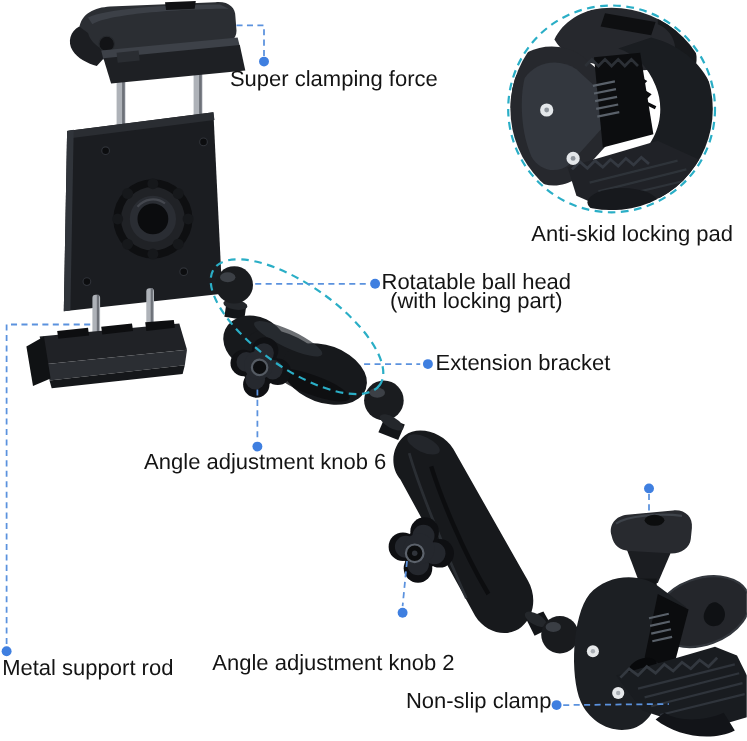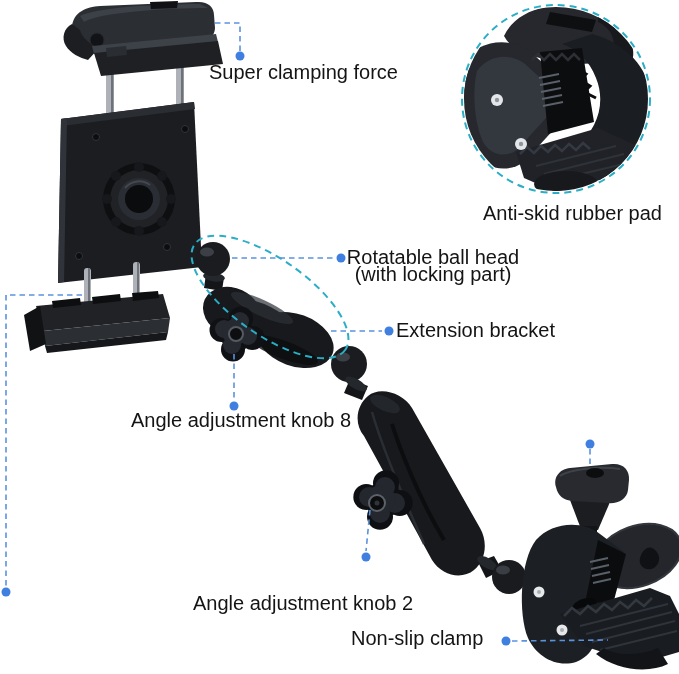--- a/index.html
+++ b/index.html
@@ -263,30 +263,31 @@
     <path class="leader" d="M 82,295 L 6,295 L 6,586"></path>
     <circle class="dot" cx="6" cy="592" r="4.5"></circle>
 
     <circle class="dot" cx="506" cy="641" r="4.5"></circle>
     <path class="leader" d="M 512,641 L 608,640"></path>
   </g>
 </svg>
 
 <div class="label" style="left:209px;top:64px">Super clamping force</div>
 
-<div class="label" style="left:483px;top:205px">Anti-skid rubber pad</div>
+<div class="label" style="left:483px;top:205px">Anti-skid locking pad</div>
 
 <div class="label" style="left:396px;top:322px">Extension bracket</div>
 
 <div class="label center" style="left:346px;top:249px;width:174px">
   <div>Rotatable ball head</div>
   <div>(with locking part)</div>
 </div>
 
-<div class="label" style="left:131px;top:412px">Angle adjustment knob 8</div>
+<div class="label" style="left:131px;top:412px">Angle adjustment knob 6</div>
 
 
 <div class="label" style="left:193px;top:595px">Angle adjustment knob 2</div>
 
-
-<div class="label" style="left:351px;top:630px">Non-slip clamp</div>
+<div class="label" style="left:2px;top:600px">Metal support rod</div>
+
+<div class="label" style="left:369px;top:630px">Non-slip clamp</div>
 
 </div>
 
 </body></html>

